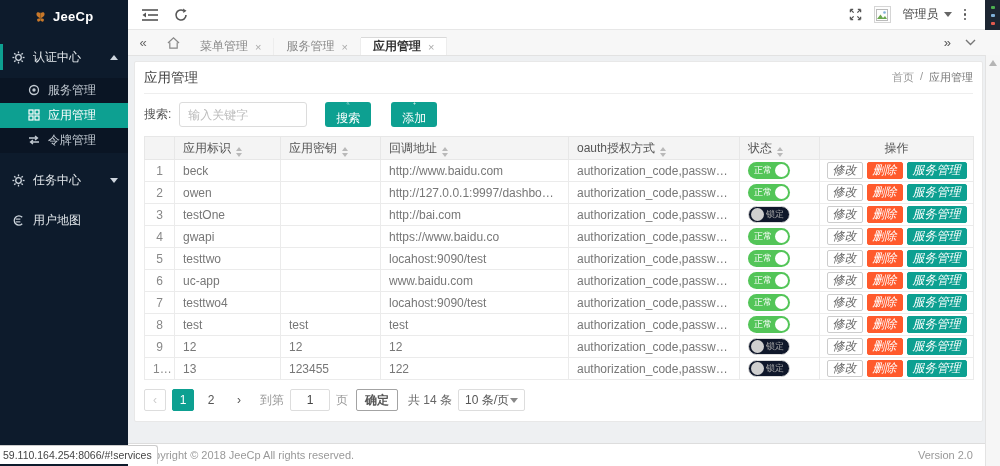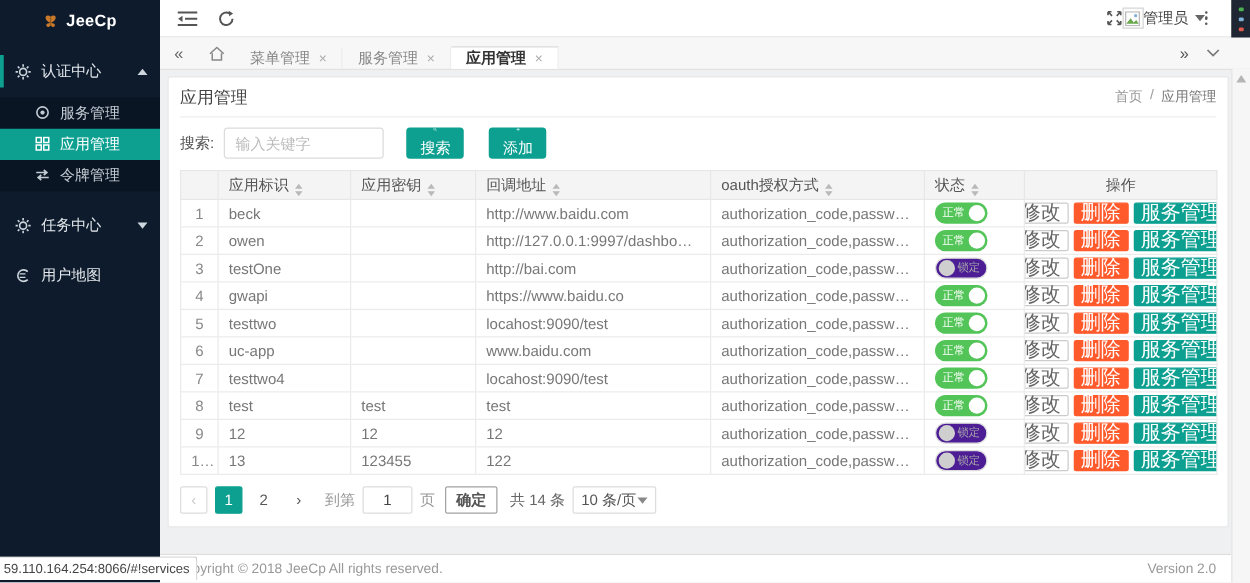--- a/index.html
+++ b/index.html
@@ -26,21 +26,21 @@
   .status-bubble { position:absolute; left:0; bottom:2px; background:#fff; color:#444;
     font-size:10.5px; padding:3px 5px 3px 3px; border:1px solid #ccc; border-left:none;
     border-bottom:none; border-radius:0 3px 0 0; white-space:nowrap; z-index:9; }
 
   
   .main { position:absolute; left:128px; top:0; right:0; height:466px; }
 
   .topbar { position:relative; height:30px; background:#fff; border-bottom:1px solid #e7e7e7;
     display:flex; align-items:center; padding:0 8px; }
   .topbar .left { display:flex; align-items:center; gap:16px; margin-left:6px; }
-  .topbar .right { margin-left:auto; display:flex; align-items:center; padding-right:26px;text-align:center; }
+  .topbar .right { margin-left:auto; display:flex; align-items:center; gap:12px; padding-right:26px;text-align:center; }
   .icon-btn { display:inline-flex; align-items:center; cursor:pointer; color:#555; }
   .avatar { width:17px; height:17px; border:1px solid #d5d5d5; background:#fdfdfd;
     display:inline-flex; align-items:center; justify-content:center; }
   .user { display:flex; align-items:center; gap:5px; font-size:12px; color:#444; cursor:pointer; }
   .tri-down { width:0; height:0; border-left:4px solid transparent; border-right:4px solid transparent; border-top:5px solid #666; }
   .vdots { display:inline-flex; flex-direction:column; gap:2px; cursor:pointer; }
   .vdots i { width:2.5px; height:2.5px; background:#555; border-radius:50%; }
   .dark-widget { position:absolute; right:0; top:0; width:15px; height:30px; background:#1d2632; z-index:8;
     display:flex; flex-direction:column; align-items:center; justify-content:space-around; padding:3px 0; }
   .dark-widget i { width:4px; height:3px; border-radius:1px; }
@@ -84,27 +84,27 @@
     white-space:nowrap; overflow:hidden; text-overflow:ellipsis; }
   tbody td.idx { text-align:center; color:#888; }
   .sort { display:inline-flex; flex-direction:column; gap:2px; margin-left:5px; vertical-align:1px; }
   .sort i { width:0; height:0; border-left:3.5px solid transparent; border-right:3.5px solid transparent; }
   .sort .u { border-bottom:4px solid #b9b9b9; }
   .sort .d { border-top:4px solid #b9b9b9; }
 
   .toggle { width:42px; height:17px; border-radius:9px; display:inline-flex; align-items:center;
     cursor:pointer; font-size:9px; padding:0 2px; }
   .toggle.on  { background:#53c558; color:#fff; justify-content:space-between; padding-left:6px; }
-  .toggle.off { background:#4c1d95; border:1px solid #ddd; color:#aaa; justify-content:space-between; padding-right:5px; }
+  .toggle.off { background:#0f172a; border:1px solid #ddd; color:#aaa; justify-content:space-between; padding-right:5px; }
   .knob { width:13px; height:13px; border-radius:50%; background:#fff; }
   .toggle.off .knob { background:#cfcfcf; }
 
   .ops { display:flex; gap:4px; justify-content:center; }
-  .btn-mini { height:17px; font-size:16px; border-radius:2px; padding:0 5px; cursor:pointer;
-    display:inline-flex; align-items:center; font-family:inherit; }
+  .btn-mini { height:17px; font-size:12px; border-radius:2px; padding:0 5px; cursor:pointer;
+    display:inline-flex; align-items:center; font-family:inherit;font-style:italic; }
   .btn-edit { background:#fff; border:1px solid #ccc; color:#666; }
   .btn-del  { background:#ff5a2c; border:1px solid #ff5a2c; color:#fff; }
   .btn-svc  { background:#0da091; border:1px solid #0da091; color:#fff; }
 
   .pager { display:flex; align-items:center; gap:6px; padding:9px 0 10px 0; font-size:12px; color:#666; }
   .pg { min-width:22px; height:22px; display:inline-flex; align-items:center; justify-content:center;
     border:1px solid #ddd; border-radius:2px; background:#fff; cursor:pointer; color:#555; padding:0 4px; }
   .pg.disabled { color:#ccc; cursor:default; }
   .pg.active { background:#0da091; border-color:#0da091; color:#fff; }
   .pg.noborder { border:none; background:transparent; }

